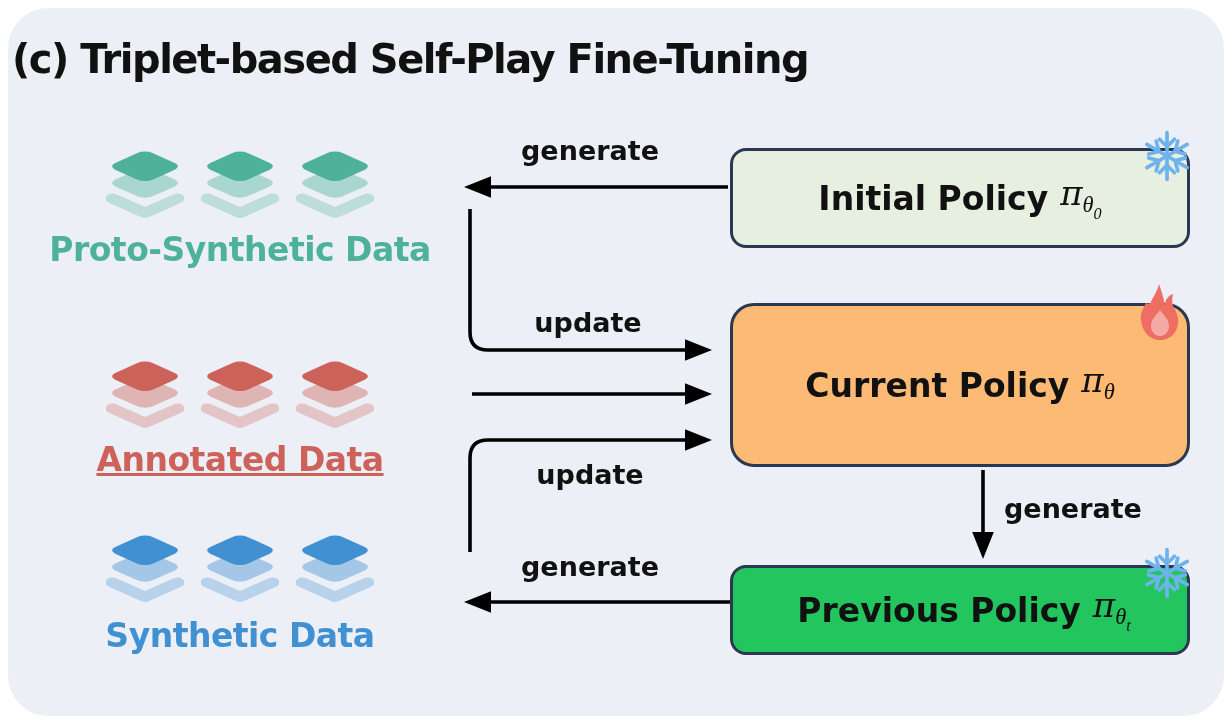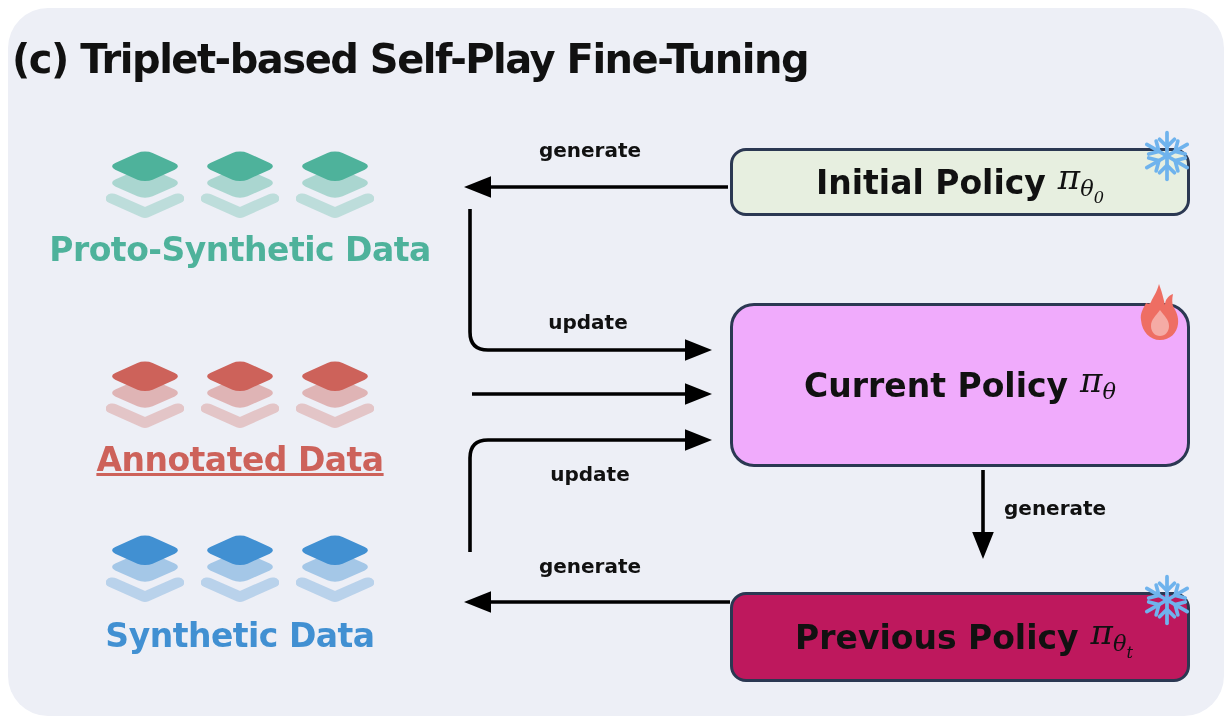--- a/index.html
+++ b/index.html
@@ -65,50 +65,50 @@
     position: absolute;
     left: 0; top: 0;
     width: 1232px; height: 724px;
     pointer-events: none;
   }
   .overlay path { fill: none; stroke: #000; stroke-width: 3.6px; }
   .overlay polygon { fill: #000; stroke: none; }
   .alabel {
     position: absolute;
     transform: translate(-50%, -50%);
-    font-size: 20px;
+    font-size: 27px;
     font-weight: 700;
     white-space: nowrap;
   }
   .alabel.left-anchor { transform: translate(0, -50%); }
 
   
   .pbox {
     position: absolute;
     left: 730px;
     width: 460px;
     box-sizing: border-box;
     border: 3.5px solid #2b3852;
     display: flex;
     align-items: center;
     justify-content: center;
     white-space: nowrap;
   }
-  #box-initial  { top: 148px; height: 68px;  background: #e7efe0; border-radius: 16px; }
-  #box-current  { top: 303px; height: 164px; background: #f0abfc; border-radius: 24px; }
-  #box-previous { top: 592px; height: 90px;  background: #be185d; border-radius: 16px; padding-left: 8px; }
+  #box-initial  { top: 148px; height: 100px;  background: #e7efe0; border-radius: 16px; }
+  #box-current  { top: 303px; height: 164px; background: #fdba74; border-radius: 24px; }
+  #box-previous { top: 565px; height: 90px;  background: #22c55e; border-radius: 16px; padding-left: 8px; }
   .pbox .plabel { font-size: 33px; font-weight: 700; }
   .math {
     font-family: "DejaVu Serif", "Liberation Serif", serif;
     font-style: italic;
     font-weight: 400;
     font-size: 34px;
     margin-left: 12px;
   }
-  .math .sub    { font-size: 0.66em; vertical-align: -0.28em; }
+  .math .sub    { font-size: 0.66em; vertical-align: -0.28em; font-family: Liberation Serif, serif; }
   .math .subsub { font-size: 0.72em; vertical-align: -0.45em; }
   .corner-icon { position: absolute; }
   .snow  { width: 56px; height: 56px; }
   .flame { width: 60px; height: 60px; }
 </style>
 </head>
 <body>
 
 <div class="canvas">
 

